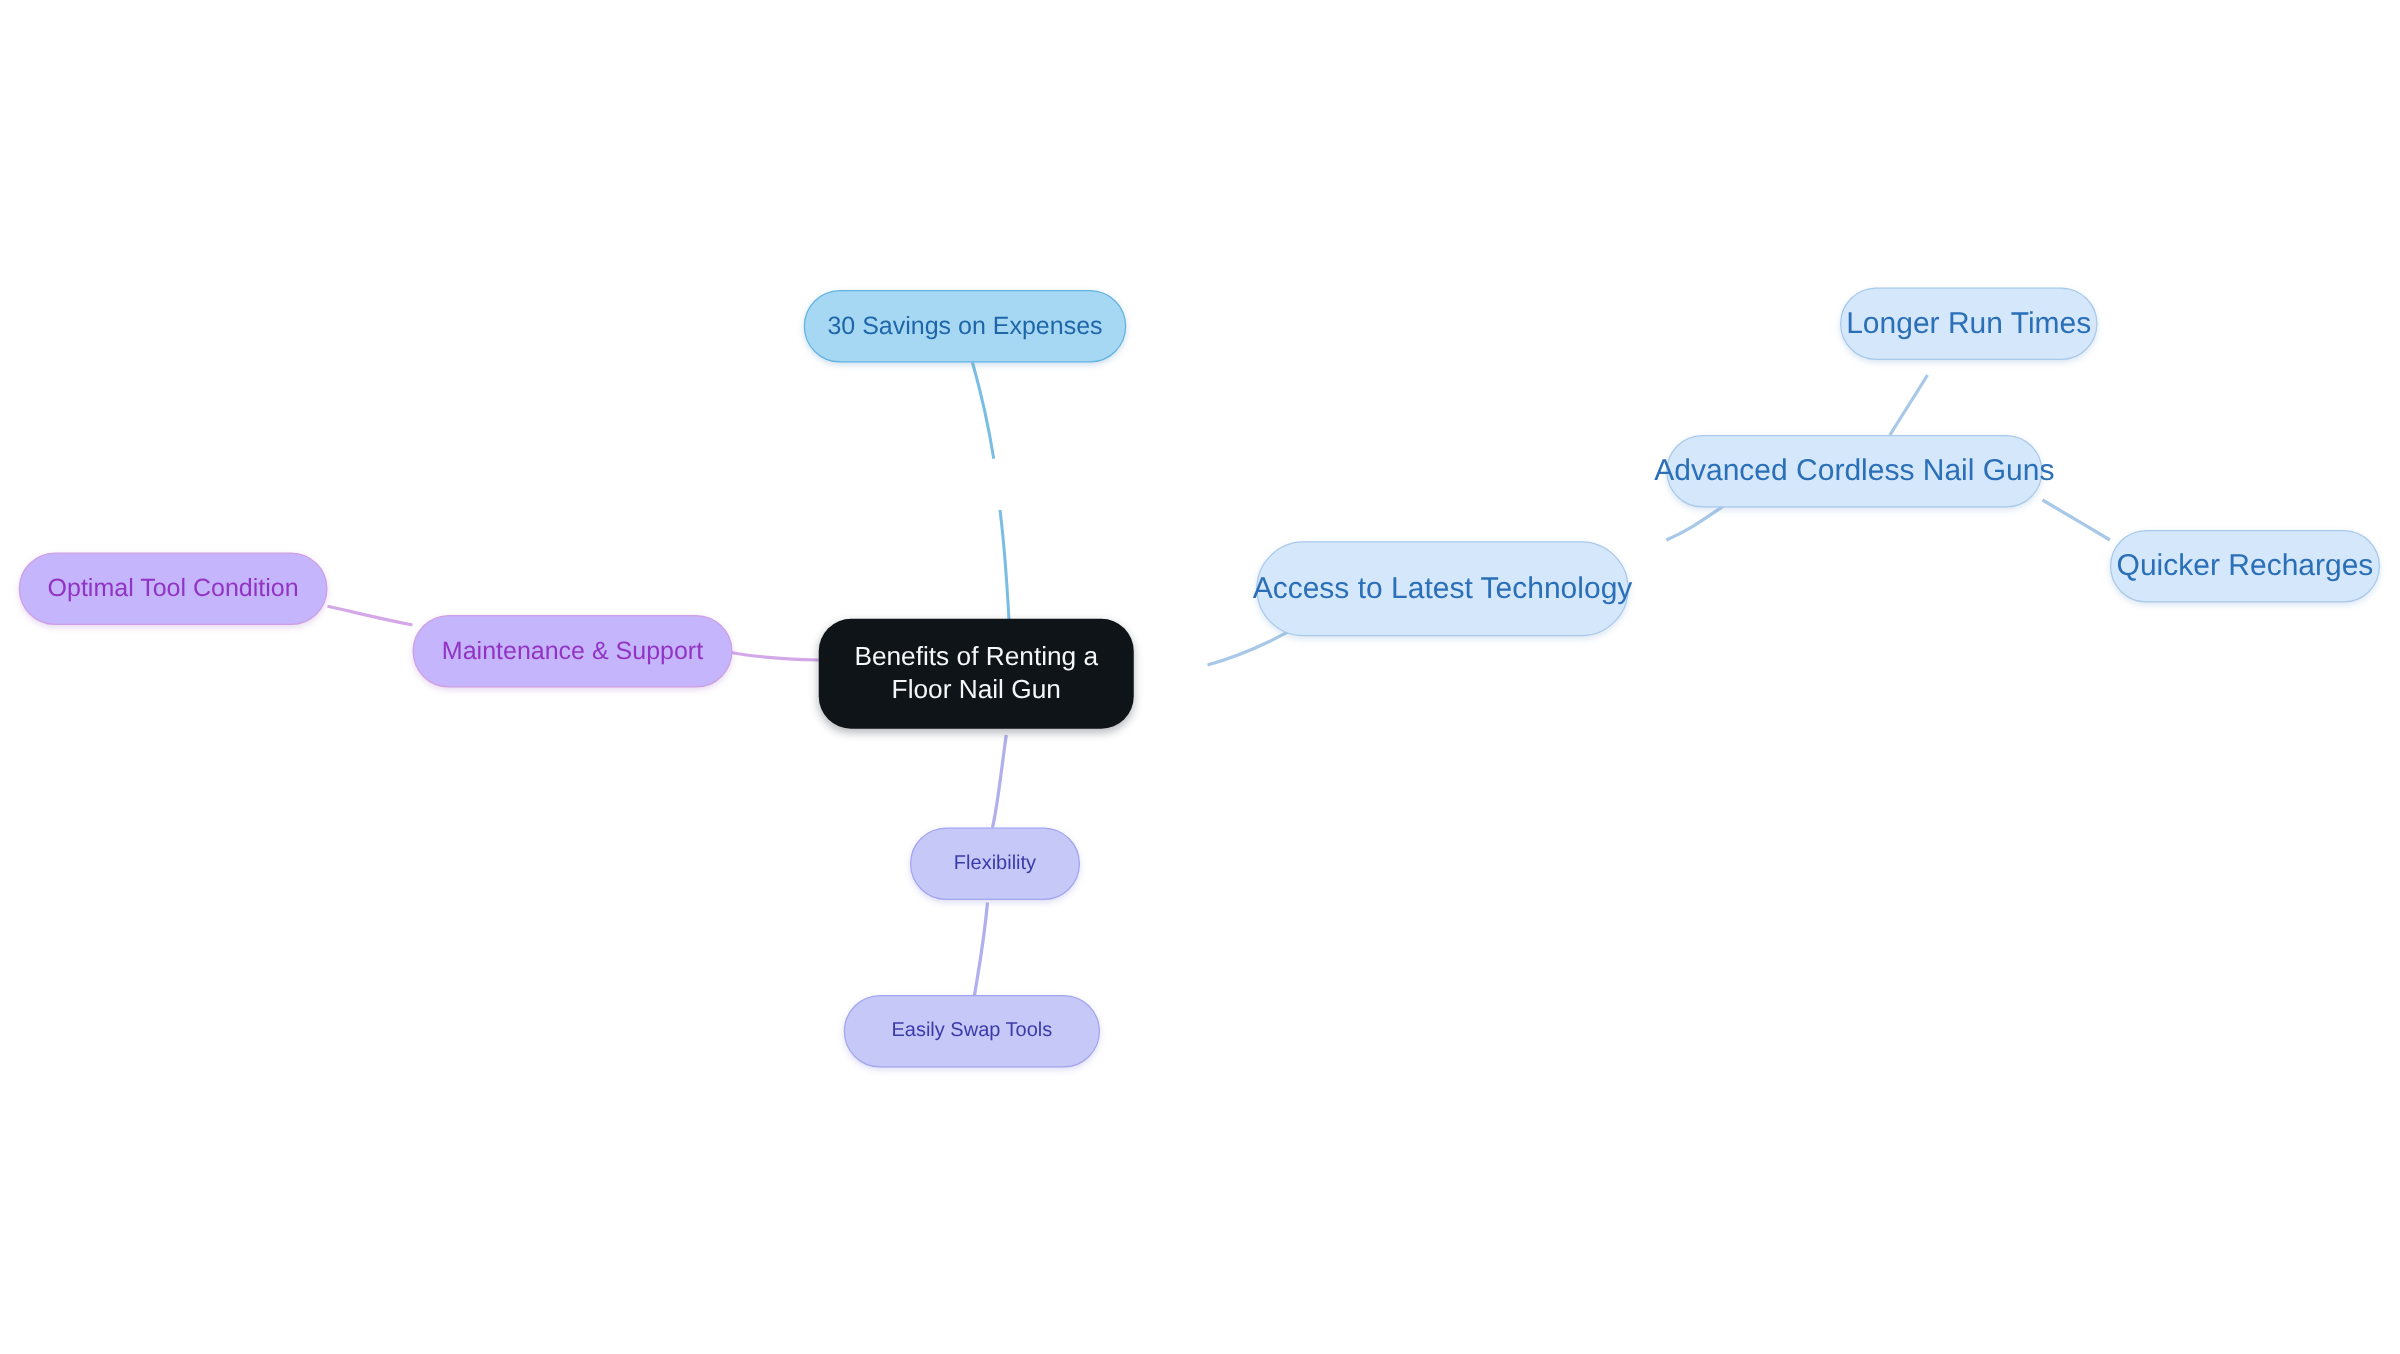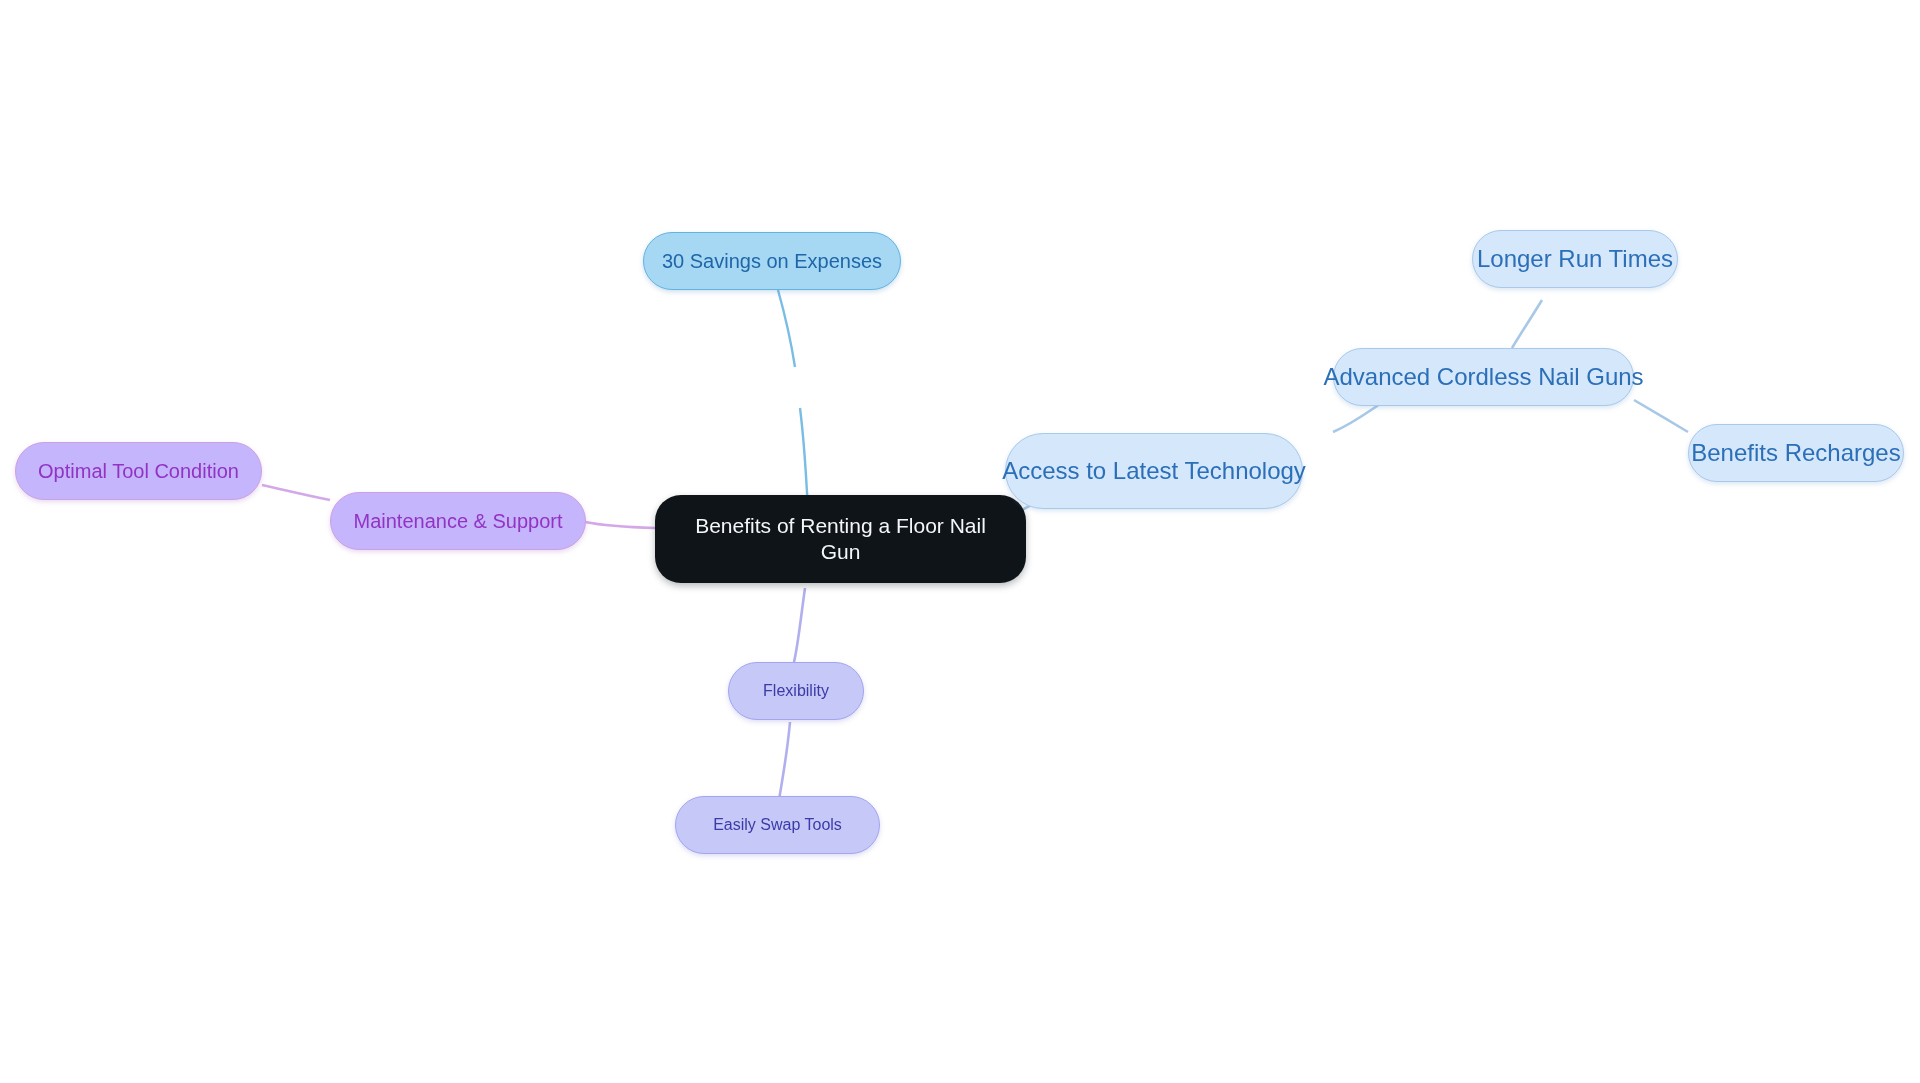--- a/index.html
+++ b/index.html
@@ -98,21 +98,21 @@
 
     <path d="M 655 528 C 620 527, 600 525, 585 522" fill="none" stroke="#d4a8e8" stroke-width="2.6"></path>
 
     <path d="M 330 500 C 300 494, 285 490, 262 485" fill="none" stroke="#d4a8e8" stroke-width="2.6"></path>
 
     <path d="M 805 588 C 800 624, 798 645, 794 662" fill="none" stroke="#b0b0ee" stroke-width="2.6"></path>
 
     <path d="M 790 722 C 787 755, 783 775, 779 800" fill="none" stroke="#b0b0ee" stroke-width="2.6"></path>
   </svg>
 
-  <div class="node node-root" style="left:655px; top:495px; width:371px; height:88px;">
+  <div class="node node-root" style="left:655px; top:495px; width:252px; height:88px;">
     <span>Benefits of Renting a Floor Nail Gun</span>
   </div>
 
 
   <div class="node node-blue-strong" style="left:643px; top:232px; width:258px; height:58px;">
     <span>30 Savings on Expenses</span>
   </div>
 
   <div class="node node-blue-light" style="left:1005px; top:433px; width:298px; height:76px;text-align:right;">
     <span>Access to Latest Technology</span>
@@ -120,21 +120,21 @@
 
   <div class="node node-blue-light" style="left:1333px; top:348px; width:301px; height:58px;">
     <span>Advanced Cordless Nail Guns</span>
   </div>
 
   <div class="node node-blue-light" style="left:1472px; top:230px; width:206px; height:58px;">
     <span>Longer Run Times</span>
   </div>
 
   <div class="node node-blue-light" style="left:1688px; top:424px; width:216px; height:58px;">
-    <span>Benefits Recharges</span>
+    <span>Quicker Recharges</span>
   </div>
 
   <div class="node node-purple" style="left:330px; top:492px; width:256px; height:58px;">
     <span>Maintenance &amp; Support</span>
   </div>
 
   <div class="node node-purple" style="left:15px; top:442px; width:247px; height:58px;">
     <span>Optimal Tool Condition</span>
   </div>
 

